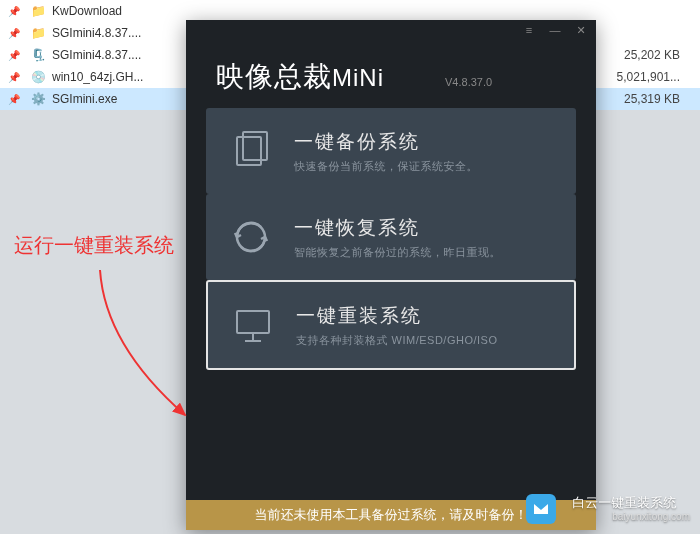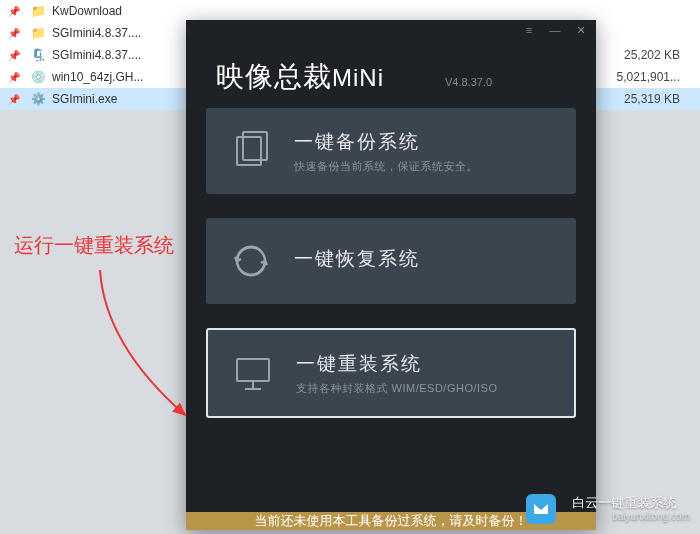--- a/index.html
+++ b/index.html
@@ -84,21 +84,21 @@
       font-weight: 300;
       letter-spacing: 1px;
     }
     .app-title-mini { font-size: 24px; }
     .app-version {
       color: #888;
       font-size: 11px;
       margin-left: 18px;
     }
     .feature-card {
-      margin: 0 20px 24px;
+      margin: 0 20px 0;
       background: #3a4550;
       border-radius: 3px;
       padding: 18px 20px;
       display: flex;
       align-items: center;
       gap: 18px;
     }
     .feature-card.highlighted {
       border: 2px solid #e5e5e5;
     }
@@ -124,21 +124,21 @@
       letter-spacing: 0.5px;
     }
     .status-bar {
       position: absolute;
       bottom: 0;
       left: 0;
       right: 0;
       background: #b89548;
       color: #fff;
       font-size: 13px;
-      padding: 0 20px;
+      padding: 6px 20px;
       text-align: center;
     }
     .annotation {
       position: absolute;
       left: 14px;
       top: 232px;
       color: #e33;
       font-size: 20px;
       font-weight: 400;
     }
@@ -247,20 +247,21 @@
     <div class="feature-icon">
       <svg width="44" height="44" viewBox="0 0 44 44" fill="none" stroke="currentColor" stroke-width="2.5">
         <path d="M 8 22 A 14 14 0 1 1 12 32"></path>
         <path d="M 36 22 A 14 14 0 1 1 32 12"></path>
         <polyline points="6,18 8,22 12,20"></polyline>
         <polyline points="38,26 36,22 32,24"></polyline>
       </svg>
     </div>
     <div class="feature-text">
       <div class="feature-title">一键恢复系统</div>
+      <div class="feature-desc">智能恢复之前备份过的系统，昨日重现。</div>
     </div>
   </div>
 
   <div class="feature-card highlighted">
     <div class="feature-icon">
       <svg width="44" height="44" viewBox="0 0 44 44" fill="none" stroke="currentColor" stroke-width="2">
         <rect x="6" y="8" width="32" height="22" rx="1"></rect>
         <line x1="14" y1="38" x2="30" y2="38"></line>
         <line x1="22" y1="30" x2="22" y2="38"></line>
       </svg>

